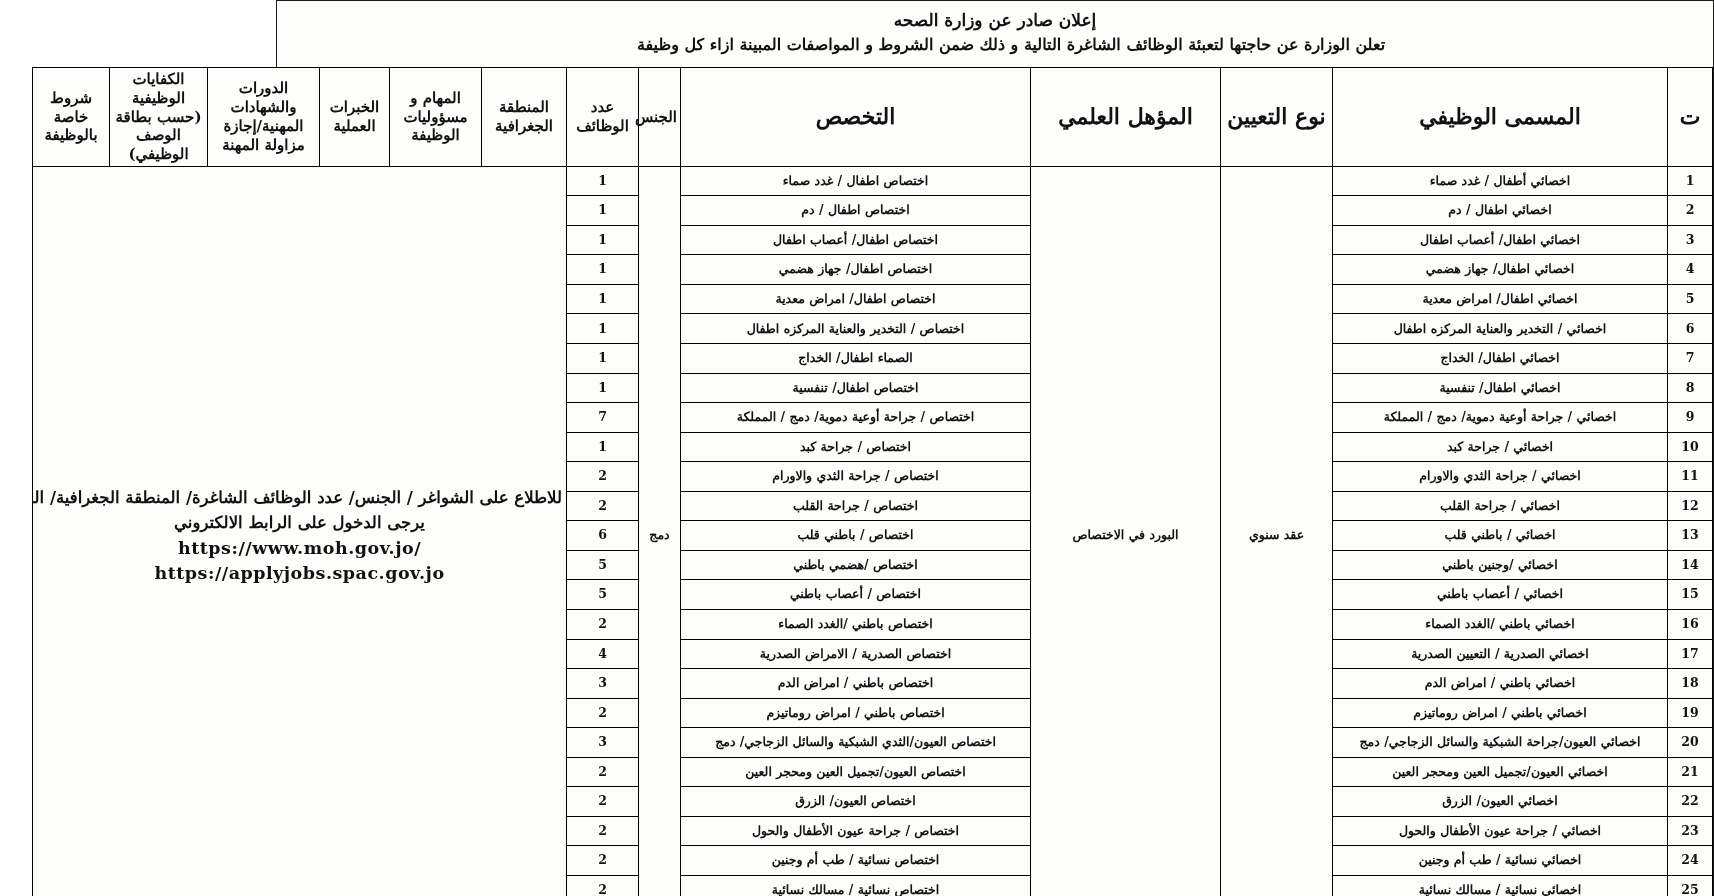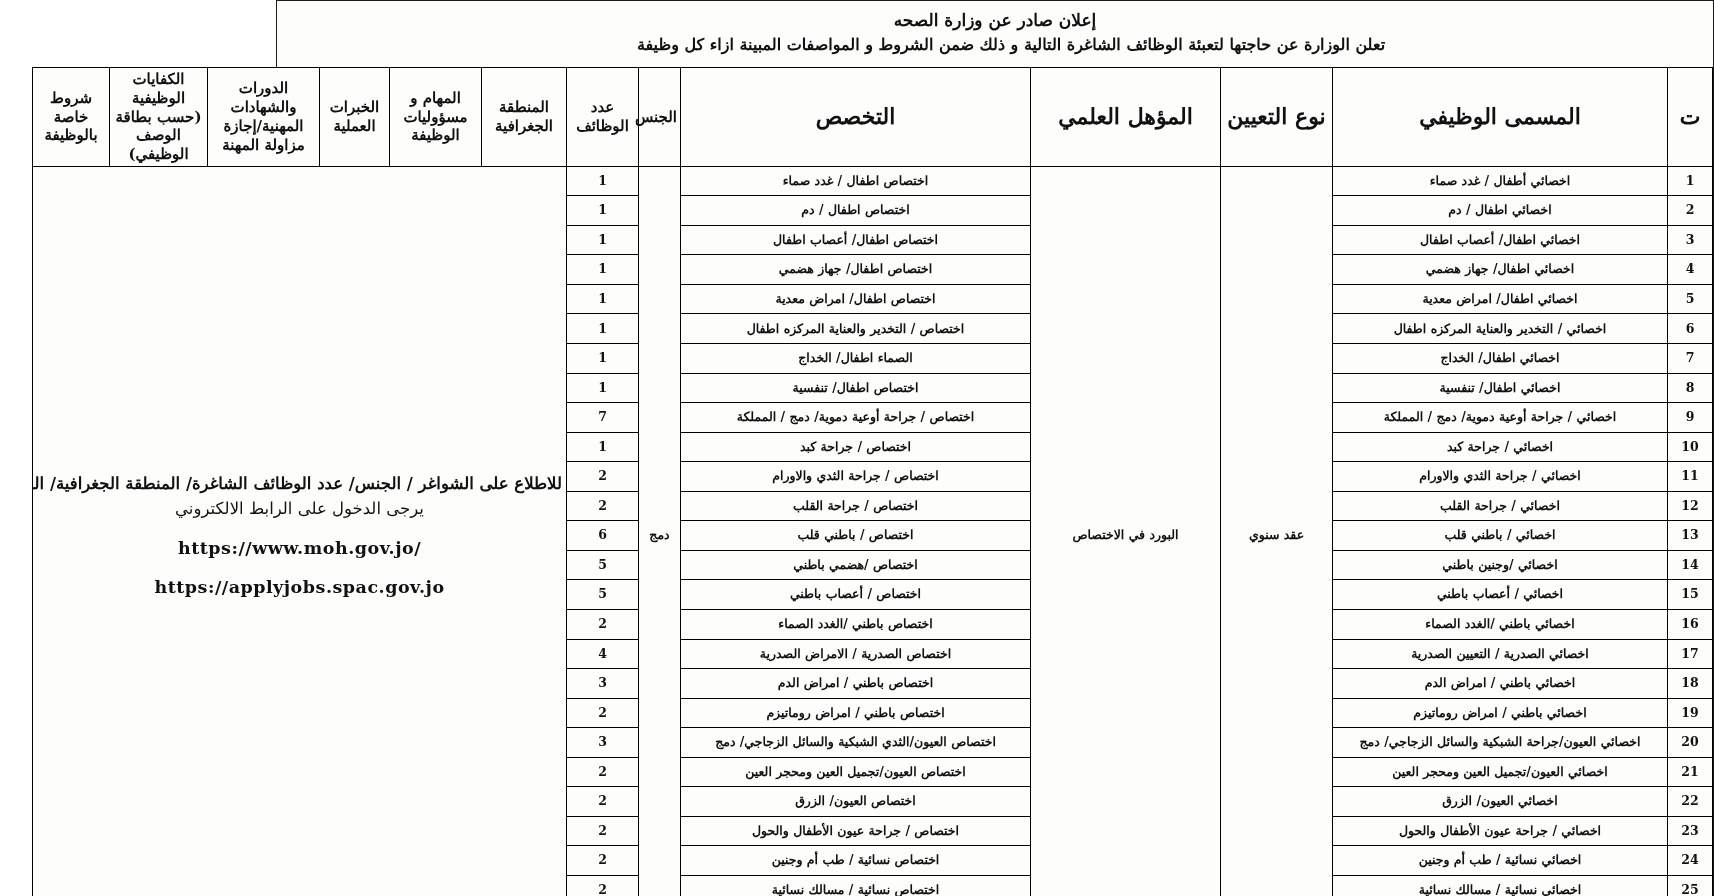--- a/index.html
+++ b/index.html
@@ -62,29 +62,28 @@
     padding: 0 10px;
   }
   .info-text {
     font-size: 16.5px;
     line-height: 1.55;
     font-weight: 700;
   }
   .info-cta {
     font-size: 16.5px;
     line-height: 1.55;
-    font-weight: 400;
+    font-weight: 700;
   }
   .info-link {
     direction: ltr;
     font-size: 17.5px;
     line-height: 1.45;
     font-weight: 700;
     letter-spacing: 0.5px;
-    margin-top: 14px;
   }
 </style>
 </head>
 <body>
 
 <div class="page">
 
   <div class="titles">
     <div class="title-line1">إعلان صادر عن وزارة الصحه</div>
     <div class="title-line2">تعلن الوزارة عن حاجتها لتعبئة الوظائف الشاغرة التالية و ذلك ضمن الشروط و المواصفات المبينة ازاء كل وظيفة</div>

